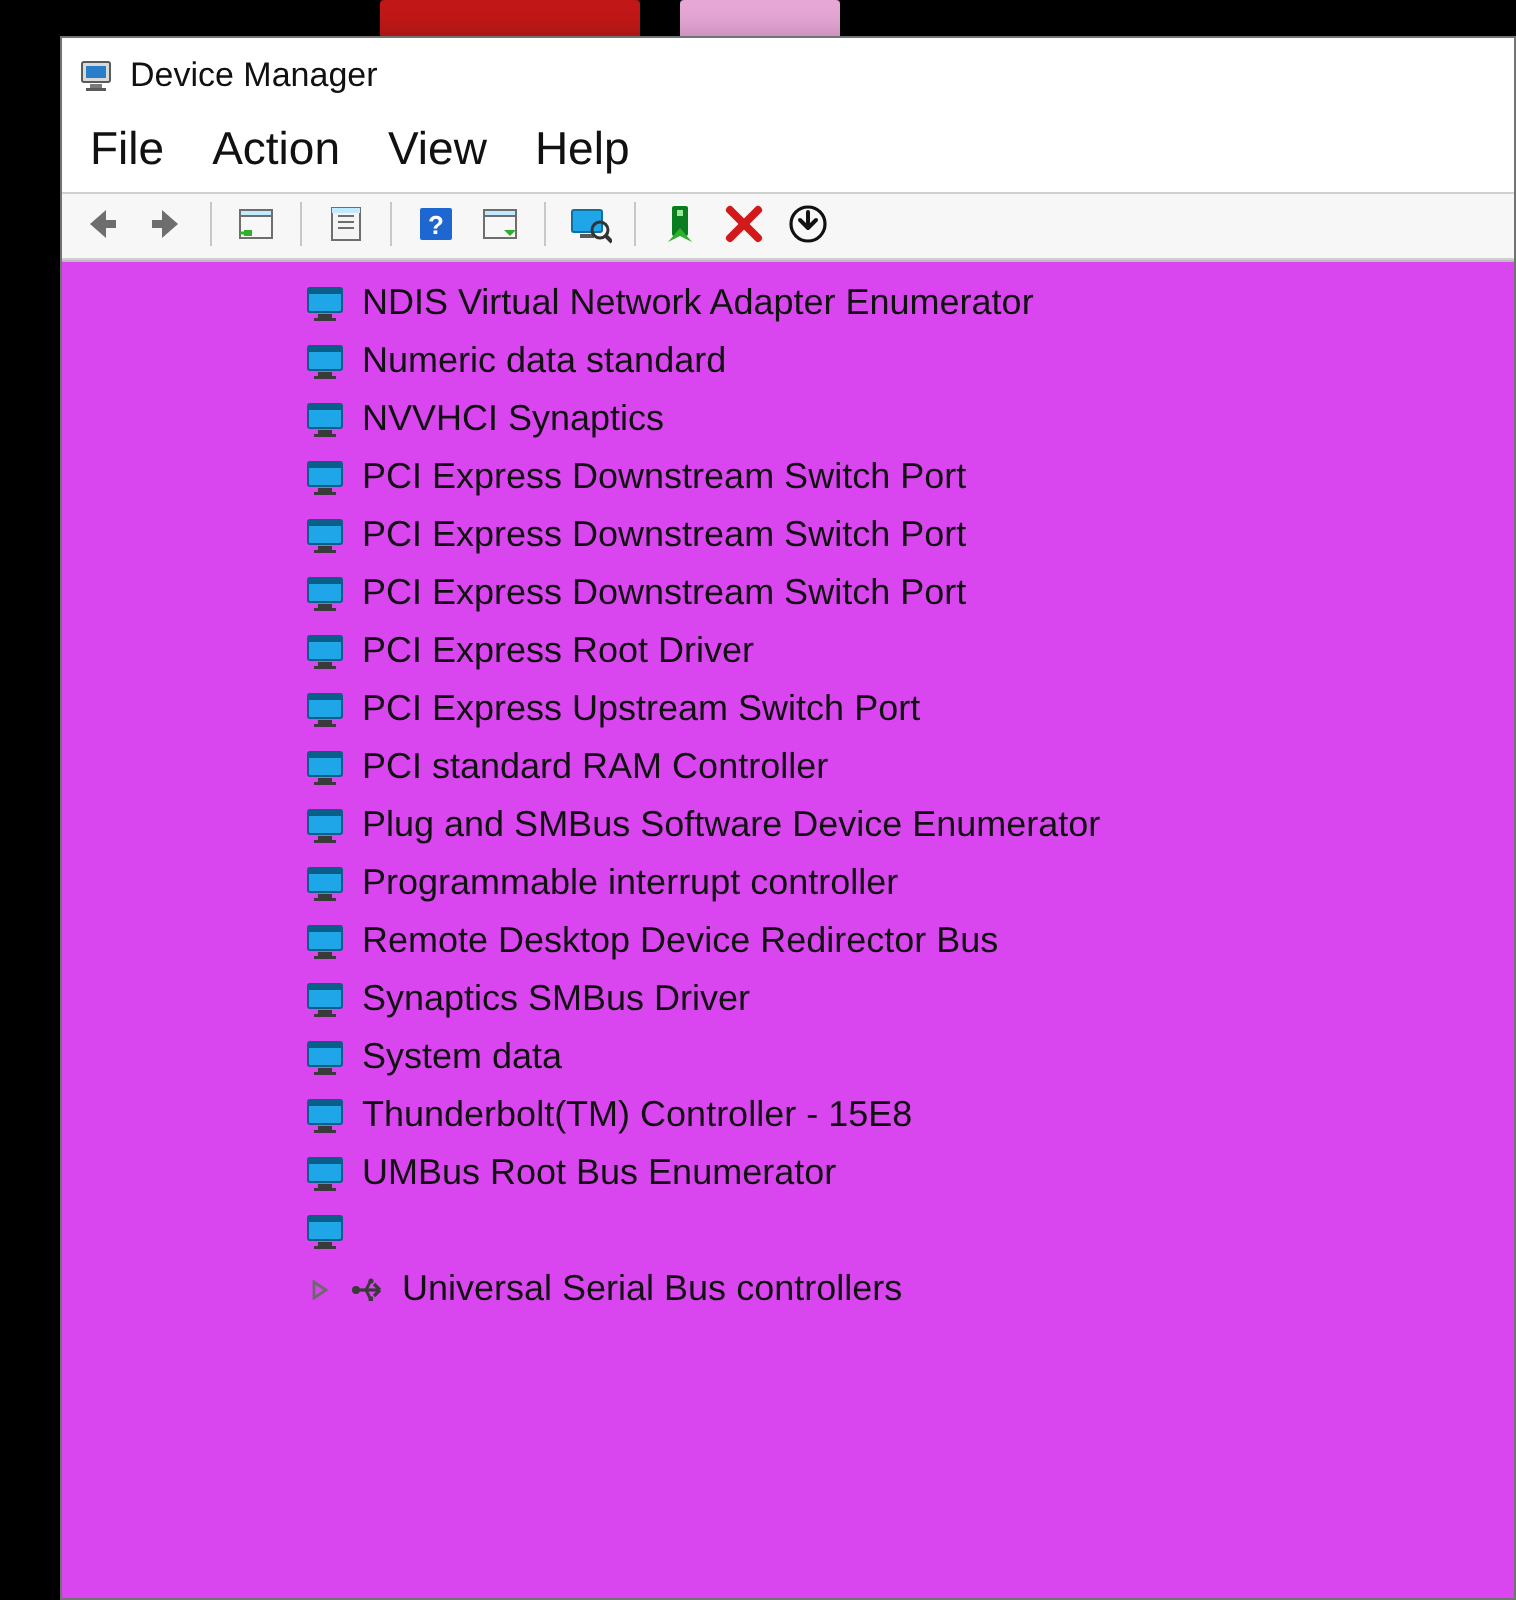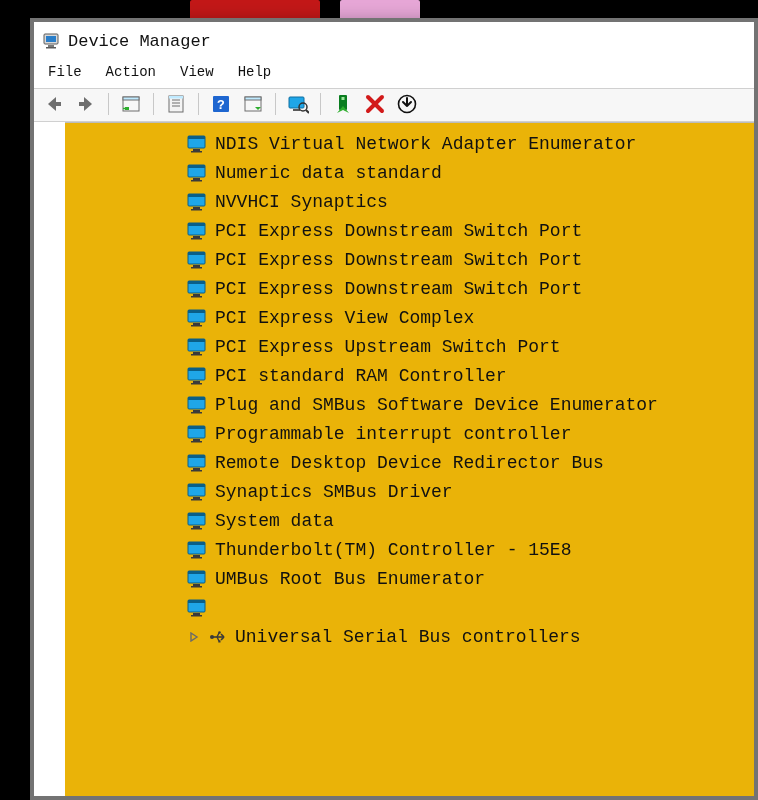--- a/index.html
+++ b/index.html
@@ -24,25 +24,24 @@
   .bg-red { left: 190px; width: 130px; background: #c31818; }
   .bg-pink{ left: 340px; width: 80px;  background: #e7a7d7; }
 
   .window {
     position: absolute;
     left: 30px;
     top: 18px;
     right: 0;
     bottom: 0;
     background: #fff;
-    border: 4px solid #737373;
+    border: 1px solid #737373;
     box-shadow: 0 4px 18px rgba(0,0,0,.35);
     display: flex;
     flex-direction: column;
-    font-family: Liberation Mono, monospace;
   }
 
   
   .titlebar {
     display: flex;
     align-items: center;
     height: 38px;
     padding: 0 8px;
     gap: 8px;
   }
@@ -50,21 +49,21 @@
     width: 18px; height: 18px;
     display: inline-flex; align-items: center; justify-content: center;
   }
   .title-text { font-size: 17px; }
 
   
   .menubar {
     display: flex;
     gap: 24px;
     padding: 4px 14px 8px 14px;
-    font-size: 14px;
+    font-size: 23px;
   }
   .menubar span { cursor: default; }
 
   
   .toolbar {
     display: flex;
     align-items: center;
     gap: 4px;
     padding: 2px 6px 4px 6px;
     border-top: 1px solid #d0d0d0;
@@ -79,24 +78,23 @@
   .tb-sep {
     width: 1px; height: 22px;
     background: #c8c8c8;
     margin: 0 4px;
   }
 
   
   .content {
     flex: 1 1 auto;
     border-top: 1px solid #bdbdbd;
-    background: #eab308;
+    background: #d946ef;
     overflow: hidden;
     position: relative;
-    margin-left: 31px;
   }
   .tree {
     padding: 6px 0 0 0;
   }
   .tree-row {
     display: flex;
     align-items: center;
     height: 29px;
     padding-left: 122px;
     gap: 8px;
@@ -278,21 +276,21 @@
             </svg>
           </span>
           <span>PCI Express Downstream Switch Port</span>
         </div>
         <div class="tree-row">
           <span class="dev-icon">
             <svg viewBox="0 0 20 20" width="20" height="20">
               <use href="#sys-monitor"></use>
             </svg>
           </span>
-          <span>PCI Express View Complex</span>
+          <span>PCI Express Root Driver</span>
         </div>
         <div class="tree-row">
           <span class="dev-icon">
             <svg viewBox="0 0 20 20" width="20" height="20">
               <use href="#sys-monitor"></use>
             </svg>
           </span>
           <span>PCI Express Upstream Switch Port</span>
         </div>
         <div class="tree-row">

